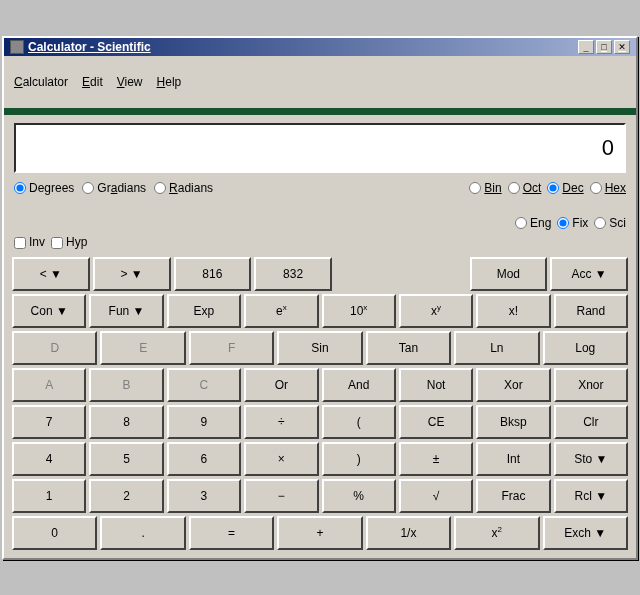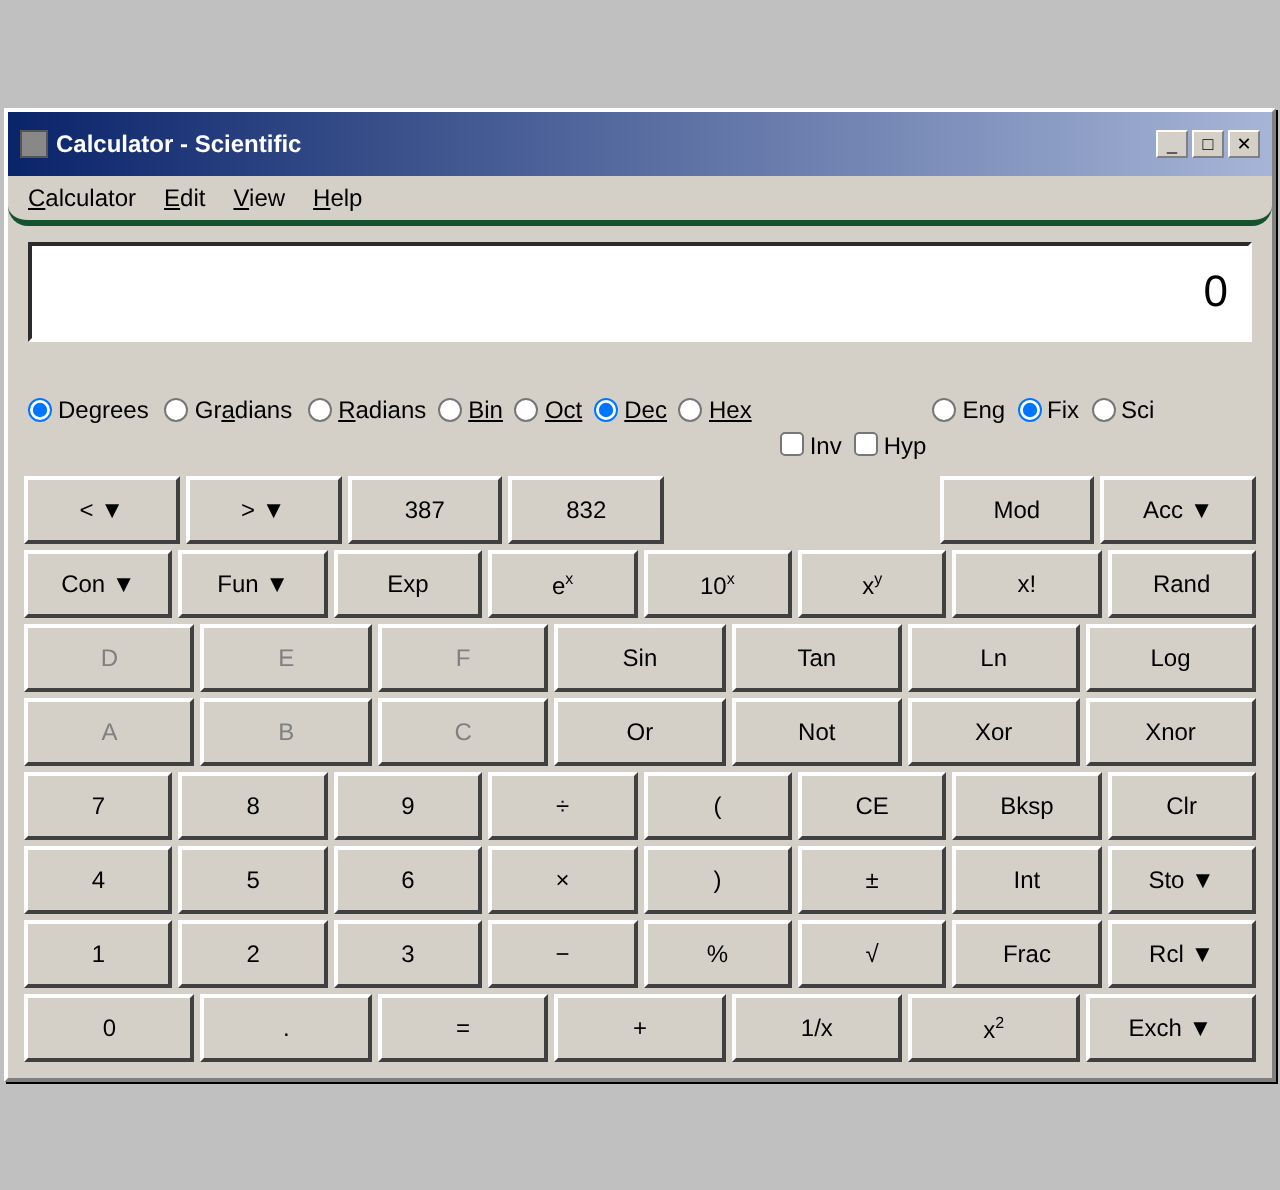--- a/index.html
+++ b/index.html
@@ -21,21 +21,22 @@
       border-left-color: #ffffff;
       box-shadow: 1px 1px 0 #000;
     }
     .titlebar {
       background: linear-gradient(to right, #0a246a, #a6b5d7);
       color: white;
       padding: 3px 6px;
       display: flex;
       align-items: center;
       justify-content: space-between;
-      height: 32px;
+      height: 18px;
+      text-decoration: underline;
     }
     .titlebar-left {
       display: flex;
       align-items: center;
       gap: 4px;
     }
     .titlebar-icon {
       width: 14px;
       height: 14px;
       background: #888;
@@ -58,25 +59,24 @@
       border-top-color: #ffffff;
       border-left-color: #ffffff;
       display: flex;
       align-items: center;
       justify-content: center;
       font-size: 9px;
       cursor: pointer;
     }
     .menubar {
       background: #d4d0c8;
-      padding: 2px 4px;
+      padding: 17px 4px;
       display: flex;
       gap: 2px;
-      border-bottom: 3px solid #14532d;
-      border-radius: 10px;
+      border-bottom: 7px solid #14532d;
     }
     .menu-item {
       padding: 2px 6px;
       cursor: pointer;
       font-size: 12px;
     }
     .menu-item u { text-decoration: underline; }
     .display-area {
       background: #d4d0c8;
       padding: 8px 10px 4px 10px;
@@ -91,34 +91,34 @@
       height: 50px;
       display: flex;
       align-items: center;
       justify-content: flex-end;
       padding-right: 10px;
       font-size: 22px;
     }
     .options-area {
       padding: 4px 10px;
       display: flex;
-      flex-direction: row;
-      gap: 14px;
+      flex-direction: column;
+      gap: 3px;
     }
     .radio-label {
       display: flex;
       align-items: center;
       gap: 3px;
       font-size: 12px;
       cursor: pointer;
     }
     .radio-label input[type=radio] { width: 12px; height: 12px; }
     .check-label {
       display: flex;
-      align-items: flex-start;
+      align-items: flex-end;
       gap: 3px;
       font-size: 12px;
       cursor: pointer;
       margin-top: 37px;
     }
     .check-label input[type=checkbox] { width: 12px; height: 12px; }
     .buttons-area {
       padding: 4px 8px 8px 8px;
       display: flex;
       flex-direction: column;
@@ -246,21 +246,21 @@
 
   <div class="buttons-area">
 
     <div class="btn-row">
       <button class="btn">
         <span>&lt; ▼</span>
       </button>
       <button class="btn">
         <span>&gt; ▼</span>
       </button>
-      <button class="btn">387</button>
+      <button class="btn">816</button>
       <button class="btn">832</button>
       <div style="flex:2;"></div>
       <button class="btn">Mod</button>
       <button class="btn">
         <span>Acc ▼</span>
       </button>
     </div>
 
     <div class="btn-row">
       <button class="btn">
@@ -291,20 +291,21 @@
       <button class="btn">Tan</button>
       <button class="btn">Ln</button>
       <button class="btn">Log</button>
     </div>
 
     <div class="btn-row">
       <button class="btn btn-disabled">A</button>
       <button class="btn btn-disabled">B</button>
       <button class="btn btn-disabled">C</button>
       <button class="btn">Or</button>
+      <button class="btn">And</button>
       <button class="btn">Not</button>
       <button class="btn">Xor</button>
       <button class="btn">Xnor</button>
     </div>
 
     <div class="btn-row">
       <button class="btn">7</button>
       <button class="btn">8</button>
       <button class="btn">9</button>
       <button class="btn">÷</button>

